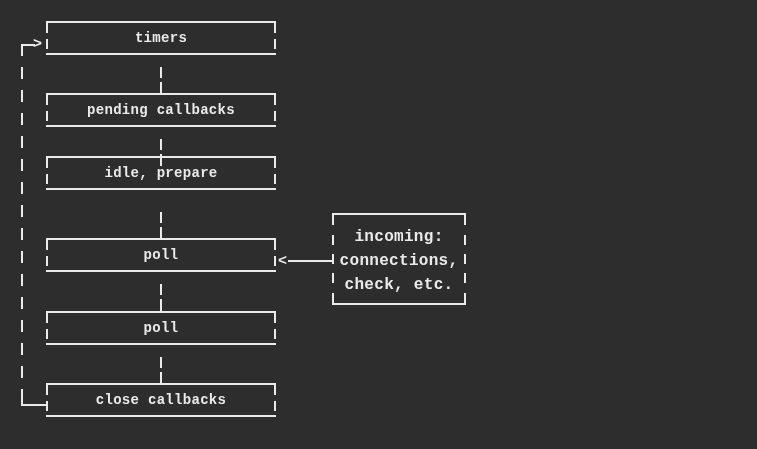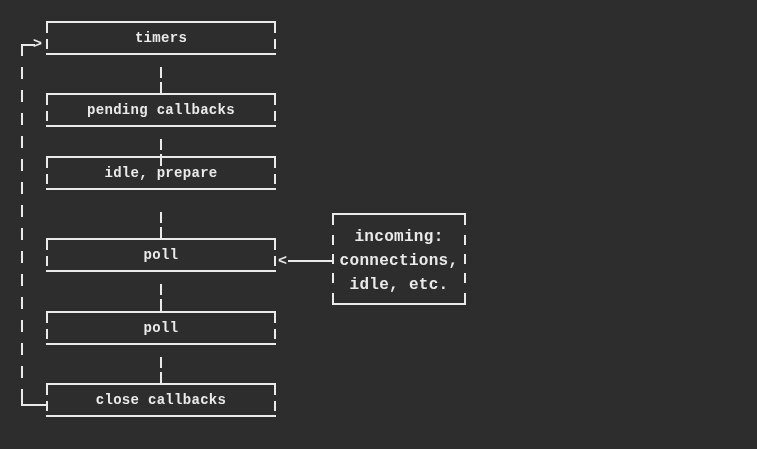--- a/index.html
+++ b/index.html
@@ -191,18 +191,18 @@
   <span class="arrow arrow-right">&gt;</span>
   <div class="loop-v"></div>
   <div class="loop-corner"></div>
   <div class="loop-h-bottom"></div>
 
   <div class="incoming-box">
     <span class="vb vbl"></span>
     <span class="vb vbr"></span>
     <span class="incoming-line">incoming:</span>
     <span class="incoming-line">connections,</span>
-    <span class="incoming-line">idle, etc.</span>
+    <span class="incoming-line">check, etc.</span>
   </div>
   <div class="poll-arrow-line"></div>
   <span class="arrow arrow-left">&lt;</span>
 
 </div>
 
 </body></html>

